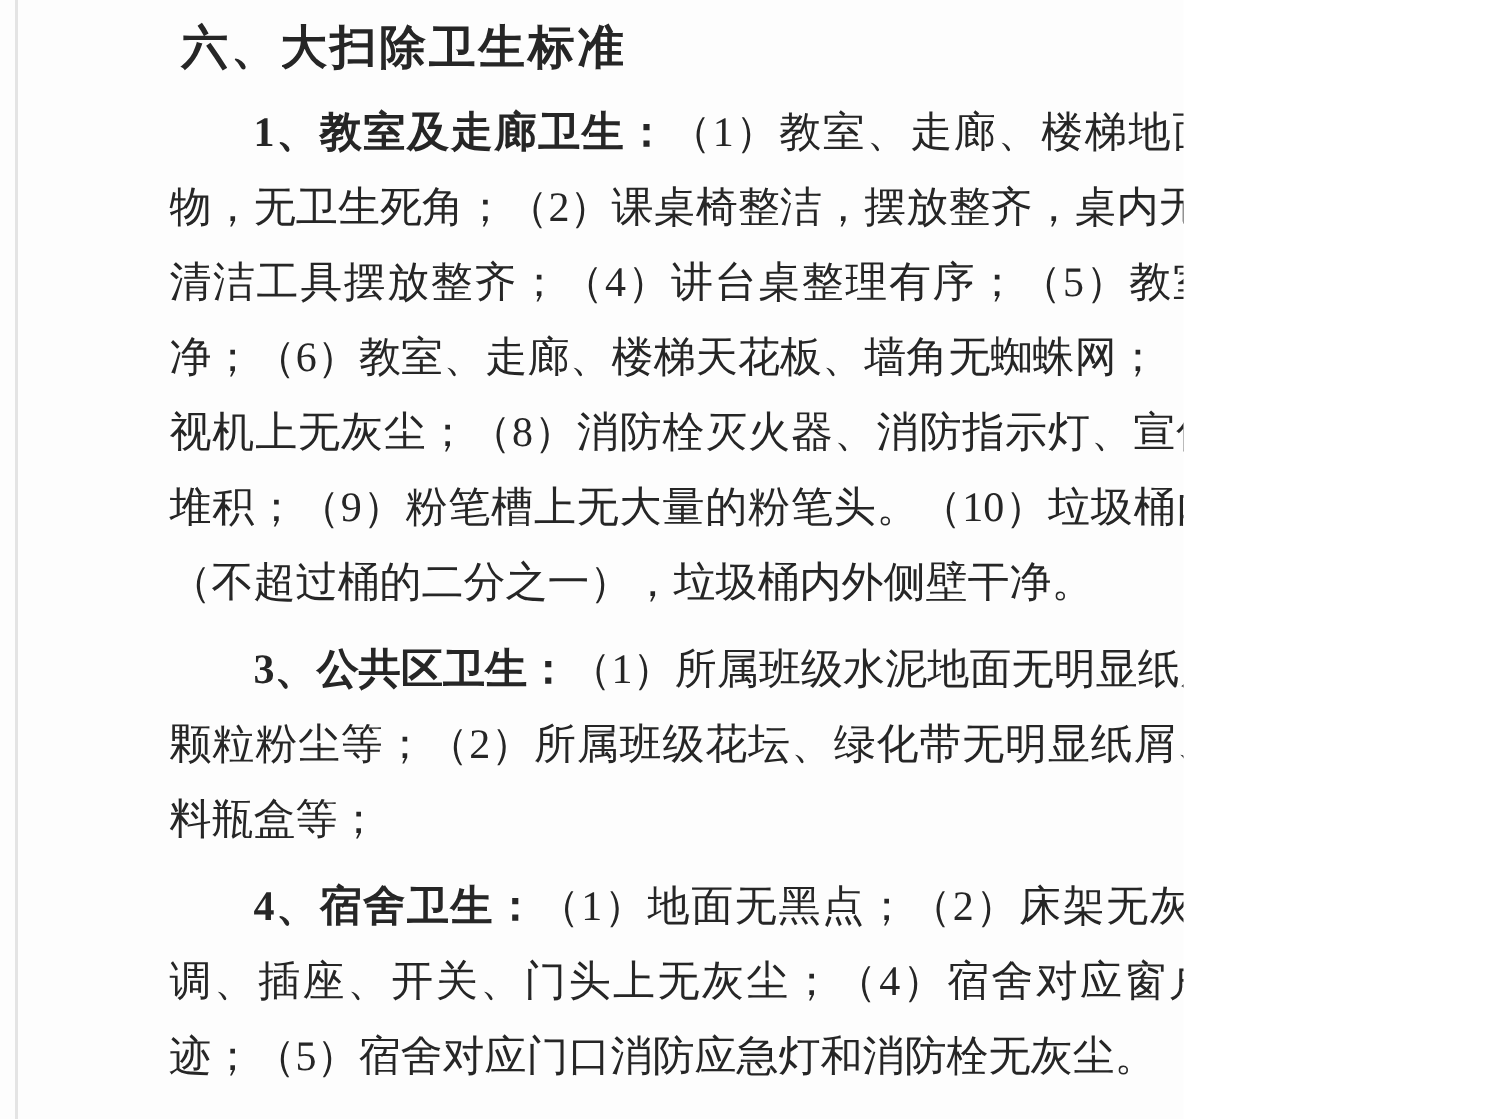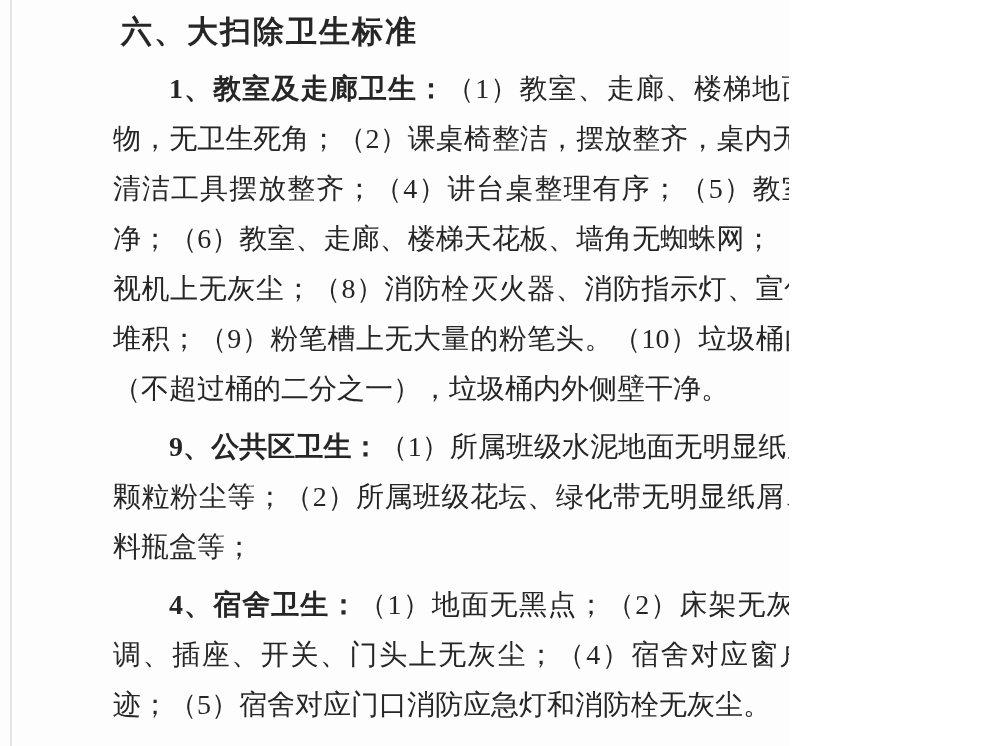--- a/index.html
+++ b/index.html
@@ -67,18 +67,18 @@
 
   <div class="edge-line left"></div>
   <div class="edge-line right"></div>
 
   <div class="content">
 
     <h1 class="doc-title">六、大扫除卫生标准</h1>
 
     <p class="para"><span class="label">1、教室及走廊卫生：</span><span class="body-text">（1）教室、走廊、楼梯地面无纸屑等杂物，无卫生死角；（2）课桌椅整洁，摆放整齐，桌内无杂物；（3）清洁工具摆放整齐；（4）讲台桌整理有序；（5）教室窗户擦拭干净；（6）教室、走廊、楼梯天花板、墙角无蜘蛛网；（7）风扇和电视机上无灰尘；（8）消防栓灭火器、消防指示灯、宣传栏上无灰尘堆积；（9）粉笔槽上无大量的粉笔头。（10）垃圾桶内无大量垃圾（不超过桶的二分之一），垃圾桶内外侧壁干净。</span></p>
 
-    <p class="para"><span class="label">9、公共区卫生：</span><span class="body-text">（1）所属班级水泥地面无明显纸屑、树叶、大颗粒粉尘等；（2）所属班级花坛、绿化带无明显纸屑、包装袋、饮料瓶盒等；</span></p>
+    <p class="para"><span class="label">3、公共区卫生：</span><span class="body-text">（1）所属班级水泥地面无明显纸屑、树叶、大颗粒粉尘等；（2）所属班级花坛、绿化带无明显纸屑、包装袋、饮料瓶盒等；</span></p>
 
     <p class="para"><span class="label">4、宿舍卫生：</span><span class="body-text">（1）地面无黑点；（2）床架无灰尘；（3）空调、插座、开关、门头上无灰尘；（4）宿舍对应窗户玻璃上无痕迹；（5）宿舍对应门口消防应急灯和消防栓无灰尘。</span></p>
 
   </div>
 </div>
 
 </body></html>

